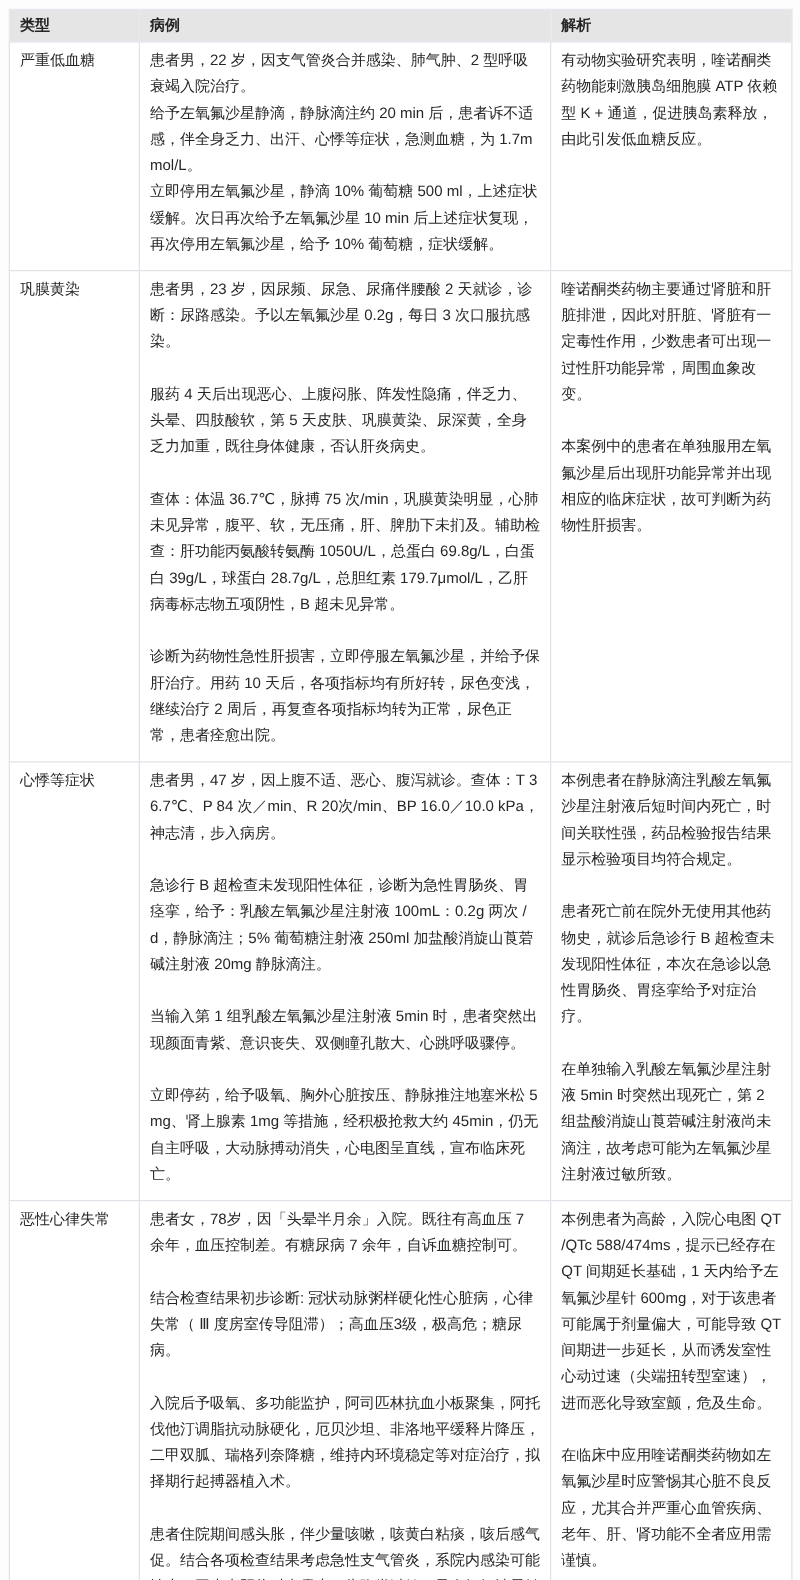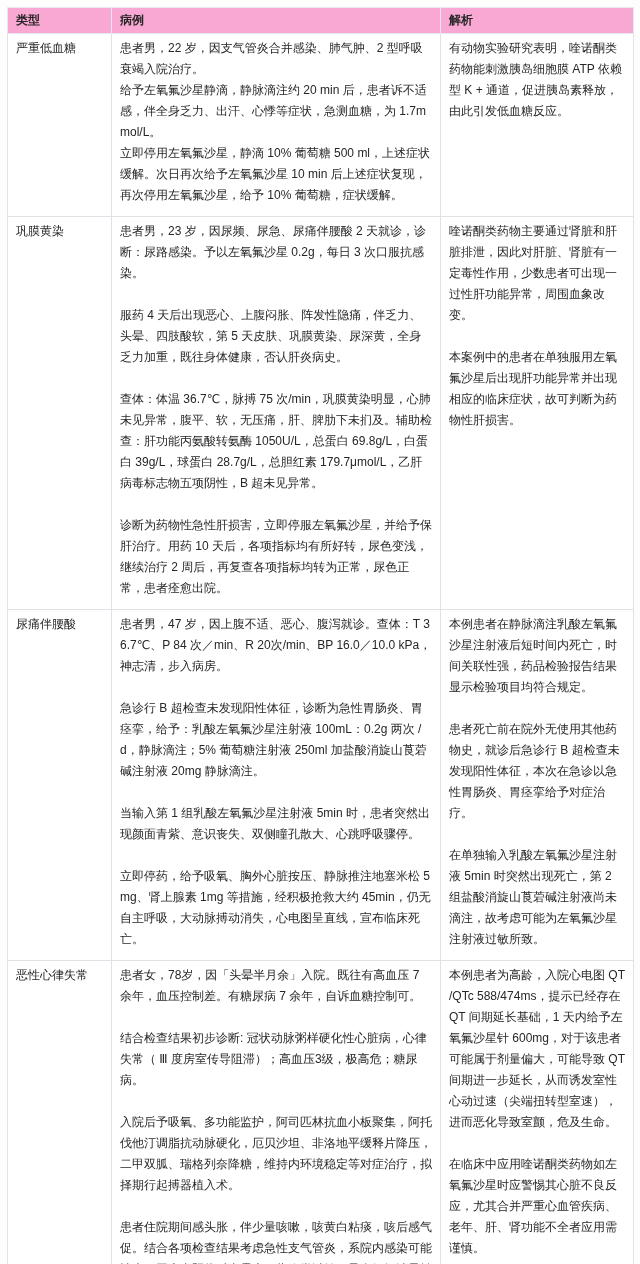--- a/index.html
+++ b/index.html
@@ -25,21 +25,21 @@
     color: #262626;
   }
   table.adr-table th,
   table.adr-table td {
     border: 1px solid #e0e2e8;
     vertical-align: top;
     padding: 4px 8px 10px 8px;
     word-break: break-all;
   }
   table.adr-table th {
-    background: #f9a8d4;
+    background: #e5e5e5;
     text-align: left;
     font-weight: bold;
     padding: 2px 8px;
     border-color: #e6e9f0;
   }
   td.type-cell { font-weight: normal; }
   .cell-text { white-space: pre-line; }
 </style>
 </head>
 <body>
@@ -73,21 +73,21 @@
 服药 4 天后出现恶心、上腹闷胀、阵发性隐痛，伴乏力、头晕、四肢酸软，第 5 天皮肤、巩膜黄染、尿深黄，全身乏力加重，既往身体健康，否认肝炎病史。
 
 查体：体温 36.7℃，脉搏 75 次/min，巩膜黄染明显，心肺未见异常，腹平、软，无压痛，肝、脾肋下未扪及。辅助检查：肝功能丙氨酸转氨酶 1050U/L，总蛋白 69.8g/L，白蛋白 39g/L，球蛋白 28.7g/L，总胆红素 179.7μmol/L，乙肝病毒标志物五项阴性，B 超未见异常。
 
 诊断为药物性急性肝损害，立即停服左氧氟沙星，并给予保肝治疗。用药 10 天后，各项指标均有所好转，尿色变浅，继续治疗 2 周后，再复查各项指标均转为正常，尿色正常，患者痊愈出院。</span></td>
         <td><span class="cell-text">喹诺酮类药物主要通过肾脏和肝脏排泄，因此对肝脏、肾脏有一定毒性作用，少数患者可出现一过性肝功能异常，周围血象改变。
 
 本案例中的患者在单独服用左氧氟沙星后出现肝功能异常并出现相应的临床症状，故可判断为药物性肝损害。</span></td>
       </tr>
       <tr>
-        <td class="type-cell"><span class="cell-text">尿痛伴腰酸</span></td>
+        <td class="type-cell"><span class="cell-text">心悸等症状</span></td>
         <td><span class="cell-text">患者男，47 岁，因上腹不适、恶心、腹泻就诊。查体：T 36.7℃、P 84 次／min、R 20次/min、BP 16.0／10.0 kPa，神志清，步入病房。
 
 急诊行 B 超检查未发现阳性体征，诊断为急性胃肠炎、胃痉挛，给予：乳酸左氧氟沙星注射液 100mL：0.2g 两次 /d，静脉滴注；5% 葡萄糖注射液 250ml 加盐酸消旋山莨菪碱注射液 20mg 静脉滴注。
 
 当输入第 1 组乳酸左氧氟沙星注射液 5min 时，患者突然出现颜面青紫、意识丧失、双侧瞳孔散大、心跳呼吸骤停。
 
 立即停药，给予吸氧、胸外心脏按压、静脉推注地塞米松 5mg、肾上腺素 1mg 等措施，经积极抢救大约 45min，仍无自主呼吸，大动脉搏动消失，心电图呈直线，宣布临床死亡。</span></td>
         <td><span class="cell-text">本例患者在静脉滴注乳酸左氧氟沙星注射液后短时间内死亡，时间关联性强，药品检验报告结果显示检验项目均符合规定。
 
 患者死亡前在院外无使用其他药物史，就诊后急诊行 B 超检查未发现阳性体征，本次在急诊以急性胃肠炎、胃痉挛给予对症治疗。

